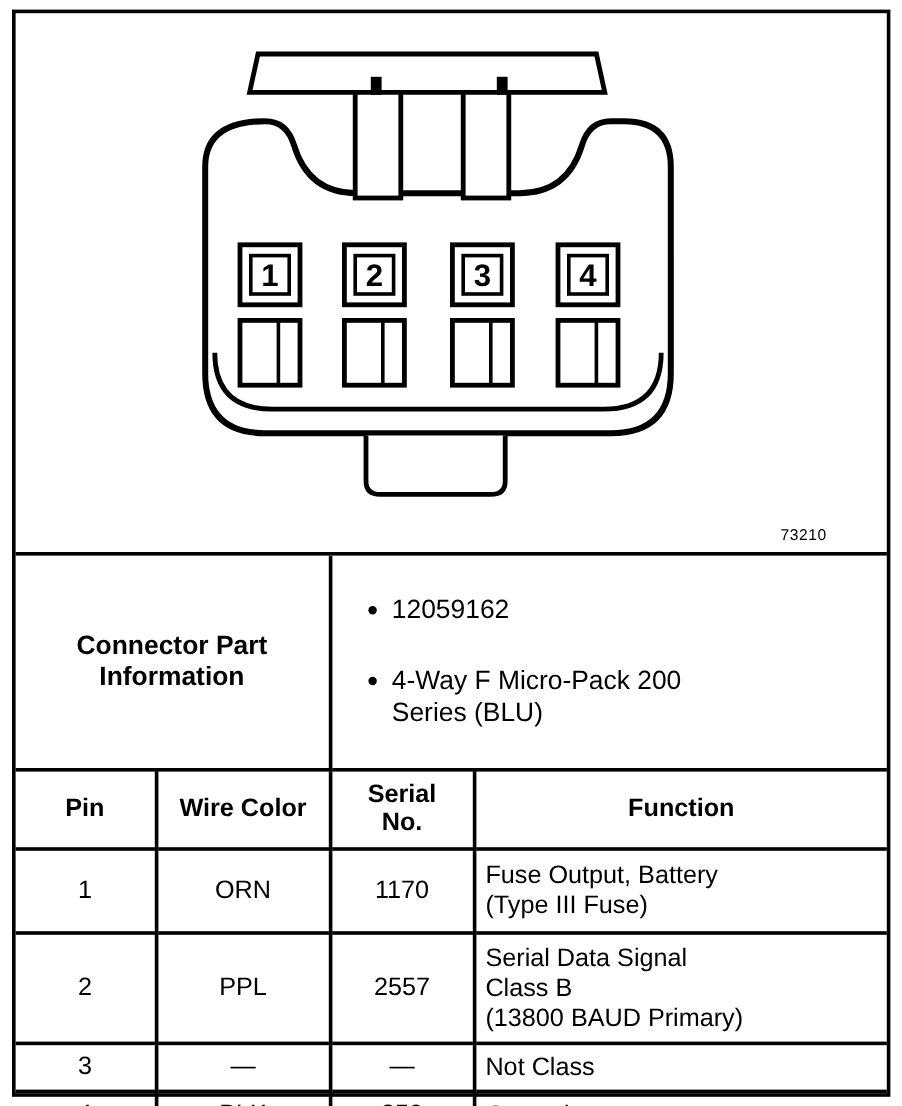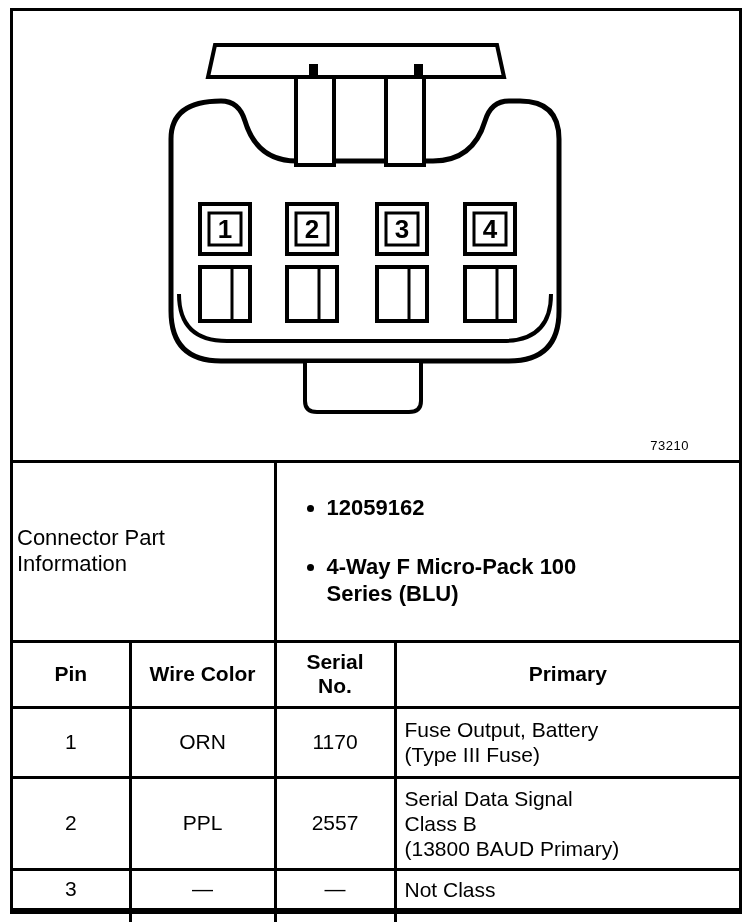--- a/index.html
+++ b/index.html
@@ -23,26 +23,26 @@
   svg text { font-family: "Liberation Sans", sans-serif; font-weight: bold; }
 
   table.info-table {
     width: 100%; border-collapse: collapse; table-layout: fixed;
     border: hidden;
   }
   .info-table td, .info-table th { border: 3px solid #000; padding: 2px 4px; }
   .col-pin { width: 117px; } .col-wire { width: 145px; } .col-circ { width: 120px; }
 
   .part-label {
-    font-weight: normal; font-size: 22px; 
+    font-weight: bold; font-size: 22px; text-align: center;
     vertical-align: middle; white-space: pre-line; line-height: 1.2;
   }
   .part-bullets { vertical-align: middle; }
   .part-bullets ul {
-    margin: 0; padding-left: 46px; font-weight: bold; font-size: 22px;
+    margin: 0; padding-left: 46px; font-weight: normal; font-size: 22px;
     line-height: 1.22; white-space: pre-line;
   }
   .part-bullets li { margin: 3px 0; }
 
   .info-table th {
     font-weight: bold; font-size: 21px; text-align: center;
     vertical-align: middle; white-space: pre-line; line-height: 1.15;
   }
   td.cell-center { text-align: center; vertical-align: middle; font-size: 21px; }
   td.cell-func {
@@ -129,31 +129,31 @@
           <col class="col-circ">
           <col>
       </colgroup>
       <tbody>
         <tr class="row-partinfo">
           <td colspan="2" class="part-label">Connector Part
 Information</td>
           <td colspan="2" class="part-bullets">
             <ul>
               <li>12059162</li>
-              <li>4-Way F Micro-Pack 100
+              <li>4-Way F Micro-Pack 200
 Series (BLU)</li>
             </ul>
           </td>
         </tr>
         <tr class="row-header">
           <th>Pin</th>
           <th>Wire Color</th>
           <th>Serial
 No.</th>
-          <th>Primary</th>
+          <th>Function</th>
         </tr>
         <tr class="row-1">
           <td class="cell-center">1</td>
           <td class="cell-center">ORN</td>
           <td class="cell-center">1170</td>
           <td class="cell-func">Fuse Output, Battery
 (Type III Fuse)</td>
         </tr>
         <tr class="row-2">
           <td class="cell-center">2</td>

